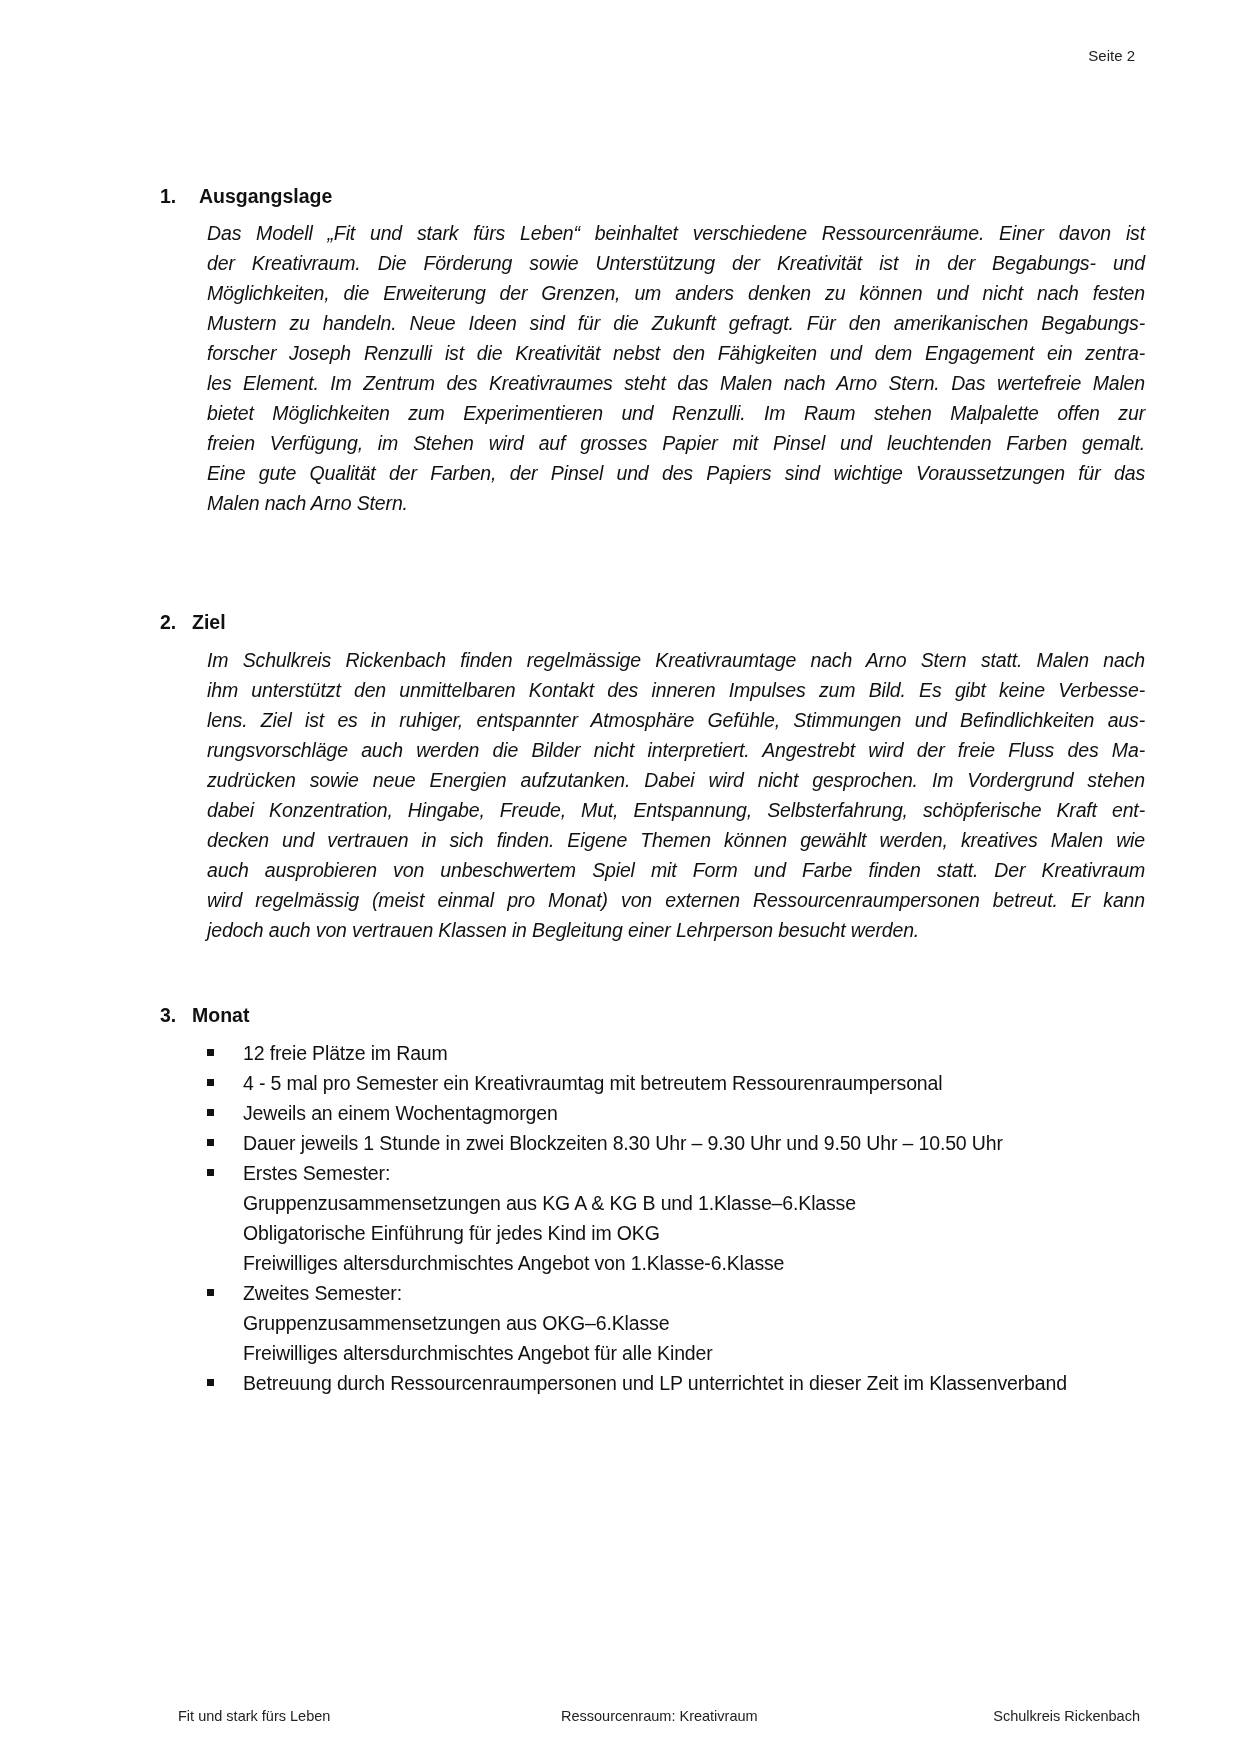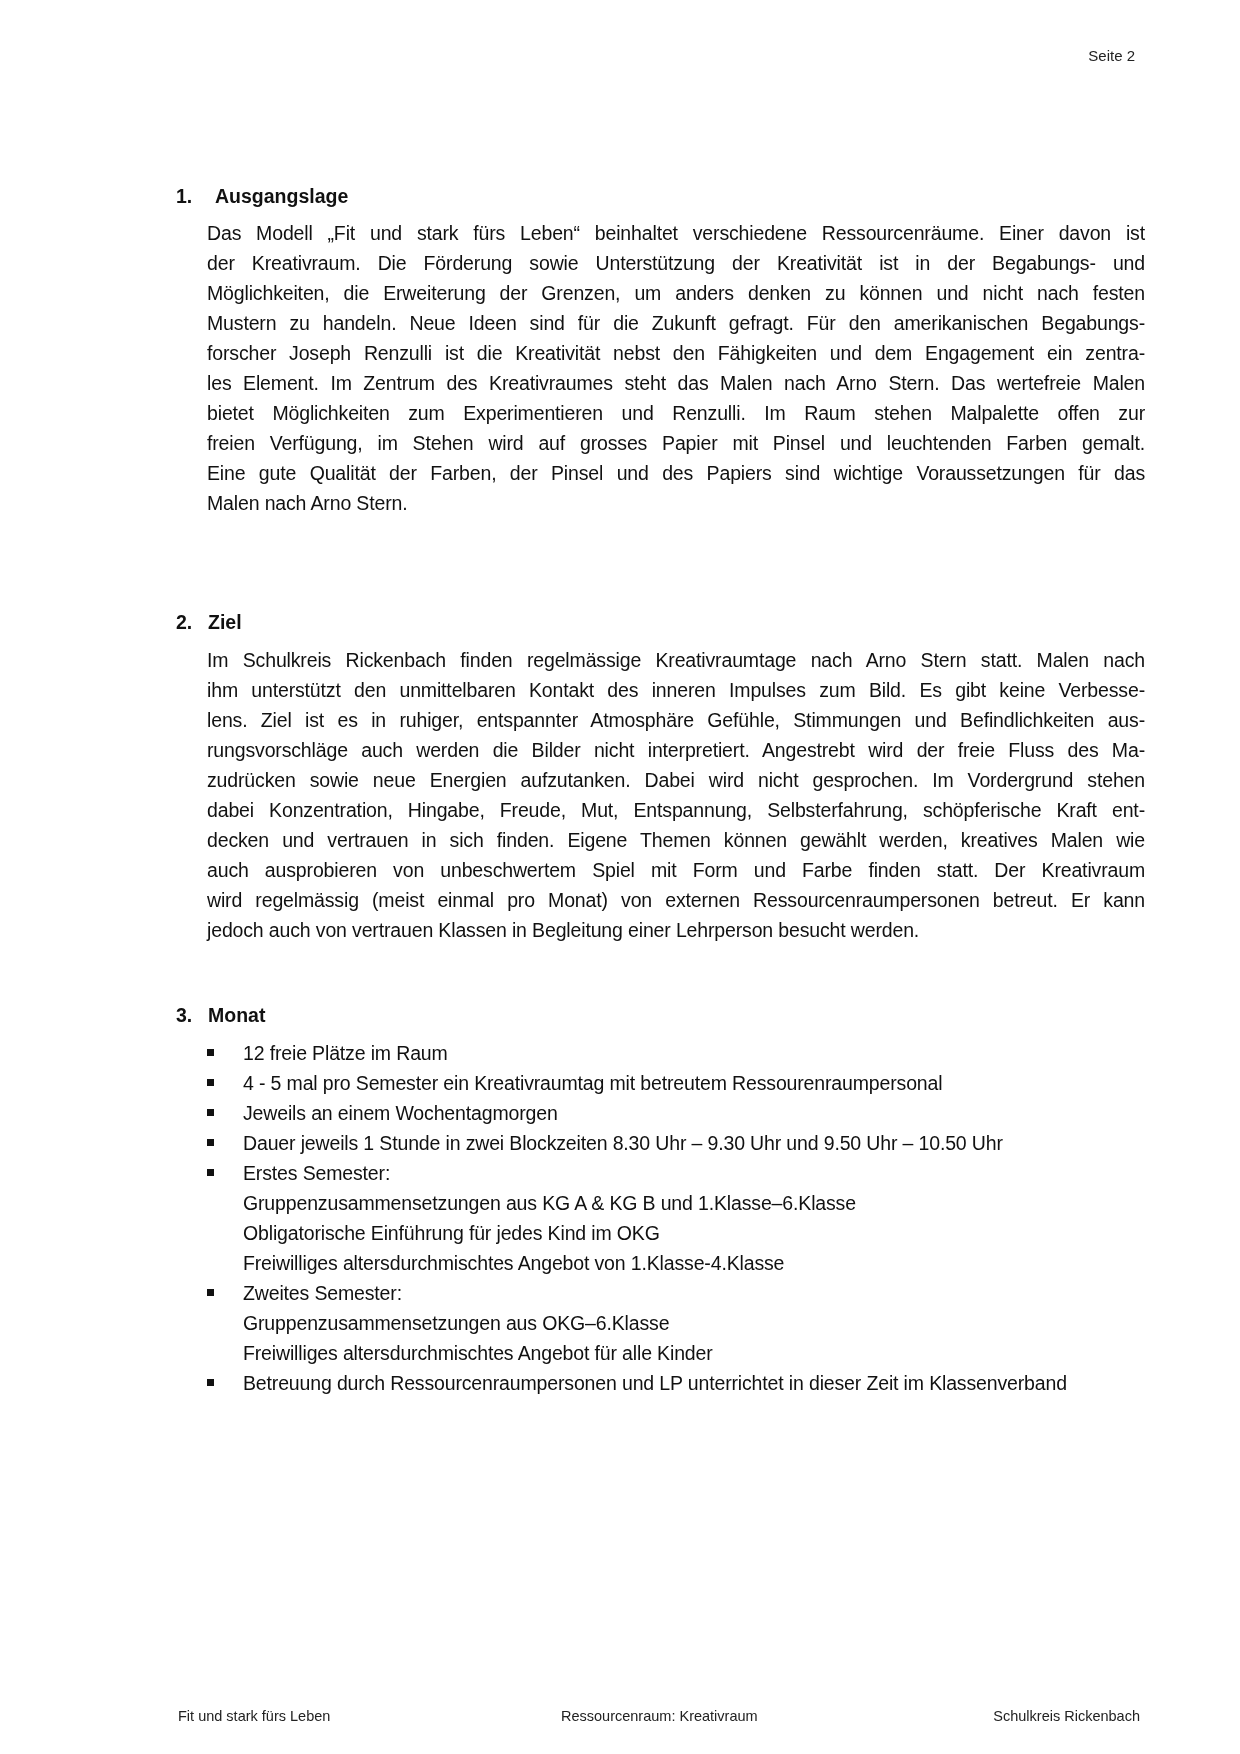--- a/index.html
+++ b/index.html
@@ -17,21 +17,21 @@
     }
     .page-number {
       position: absolute;
       top: 47px;
       right: 105px;
       font-size: 15px;
       color: #222;
     }
     .section-heading {
       position: absolute;
-      left: 176px;
+      left: 160px;
       font-size: 19.5px;
       font-weight: bold;
       line-height: 26px;
       white-space: nowrap;
     }
     .section-heading .num {
       display: inline-block;
       width: 39px;
     }
     .section-heading.tight .num {
@@ -45,20 +45,21 @@
       line-height: 30px;
       text-align: justify;
       letter-spacing: -0.15px;
     }
     .body-text .line {
       display: block;
       text-align: justify;
       text-align-last: justify;
       white-space: nowrap;
       height: 30px;
+      font-style: italic;
     }
     .body-text .line.last {
       text-align-last: left;
     }
     .facts-list {
       position: absolute;
       left: 207px;
       width: 960px;
       margin: 0;
       padding: 0;
@@ -155,21 +156,21 @@
   </li>
   <li class="fact-item">
     <span class="fact-bullet"></span>
     <span class="fact-sub">Dauer jeweils 1 Stunde in zwei Blockzeiten 8.30 Uhr – 9.30 Uhr und 9.50 Uhr – 10.50 Uhr</span>
   </li>
   <li class="fact-item">
     <span class="fact-bullet"></span>
     <span class="fact-sub">Erstes Semester:</span>
     <span class="fact-sub">Gruppenzusammensetzungen aus KG A &amp; KG B und 1.Klasse–6.Klasse</span>
     <span class="fact-sub">Obligatorische Einführung für jedes Kind im OKG</span>
-    <span class="fact-sub">Freiwilliges altersdurchmischtes Angebot von 1.Klasse-4.Klasse</span>
+    <span class="fact-sub">Freiwilliges altersdurchmischtes Angebot von 1.Klasse-6.Klasse</span>
   </li>
   <li class="fact-item">
     <span class="fact-bullet"></span>
     <span class="fact-sub">Zweites Semester:</span>
     <span class="fact-sub">Gruppenzusammensetzungen aus OKG–6.Klasse</span>
     <span class="fact-sub">Freiwilliges altersdurchmischtes Angebot für alle Kinder</span>
   </li>
   <li class="fact-item">
     <span class="fact-bullet"></span>
     <span class="fact-sub">Betreuung durch Ressourcenraumpersonen und LP unterrichtet in dieser Zeit im Klassenverband</span>

